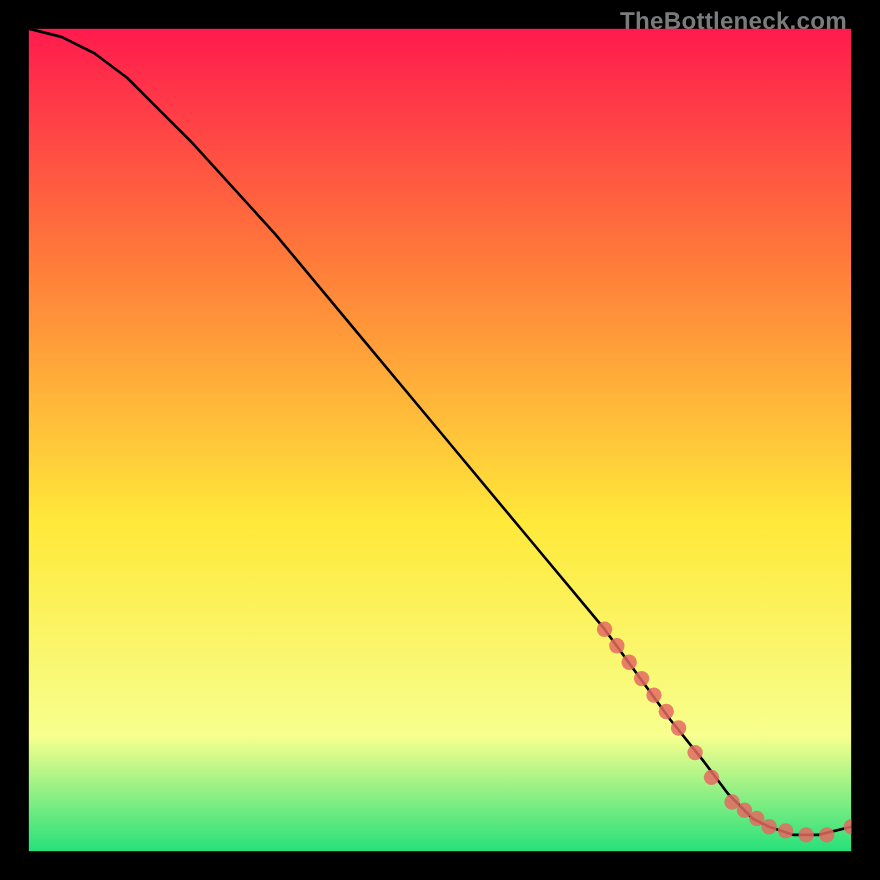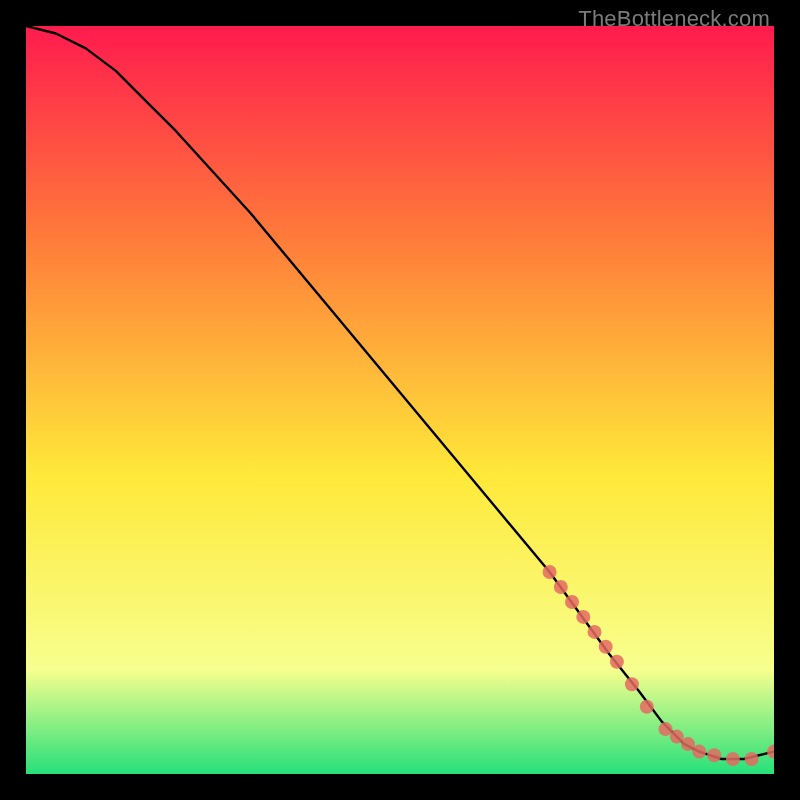--- a/index.html
+++ b/index.html
@@ -24,21 +24,21 @@
     top: 26px;
     width: 748px;
     height: 748px;
   }
   .watermark {
     position: absolute;
     top: 6px;
     right: 30px;
     font-family: Arial, Helvetica, sans-serif;
     font-size: 22px;
-    font-weight: 400;
+    font-weight: 700;
     color: #7b7b7b;
     letter-spacing: 0.2px;
     user-select: none;
   }
   svg { display: block; }
 </style>
 </head>
 <body>
 
 <div class="frame">

